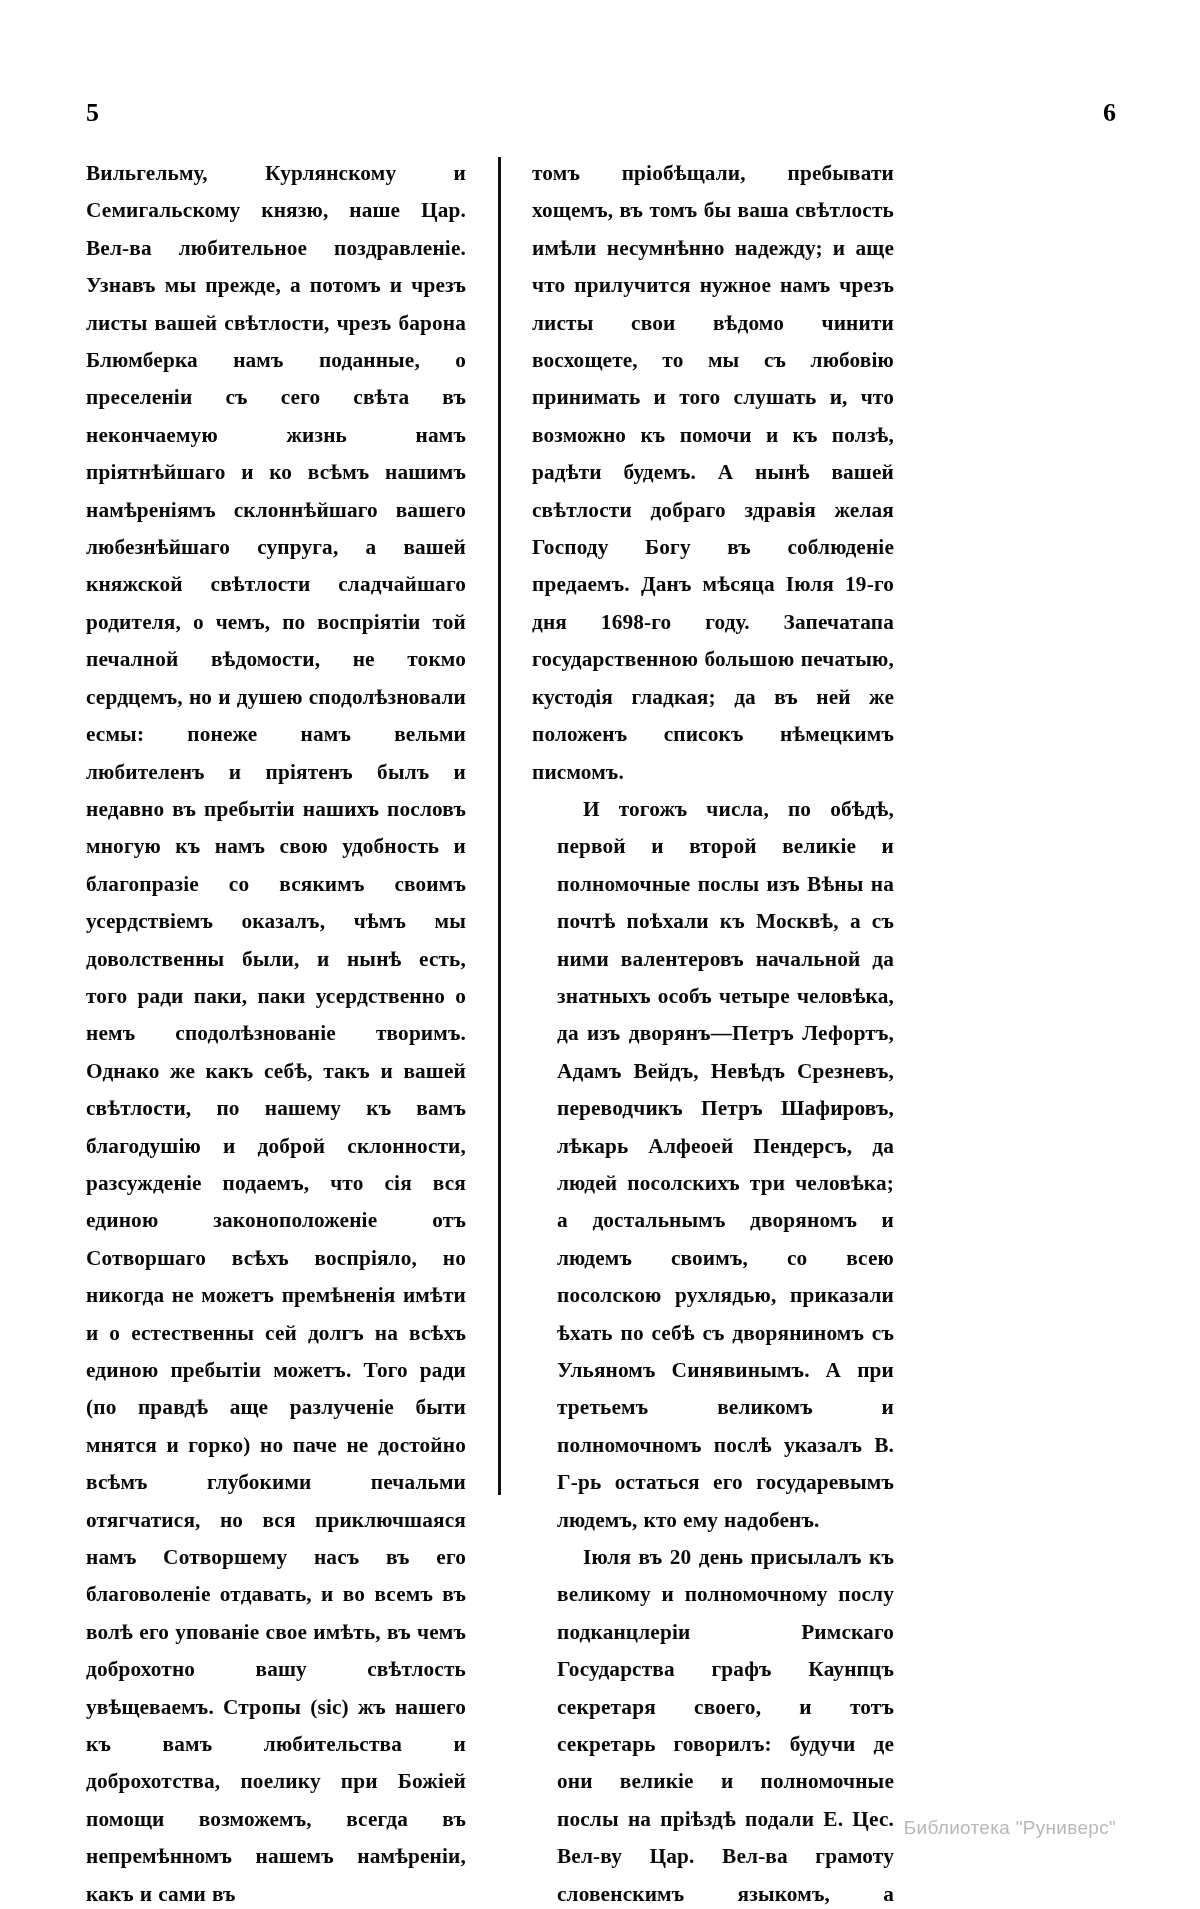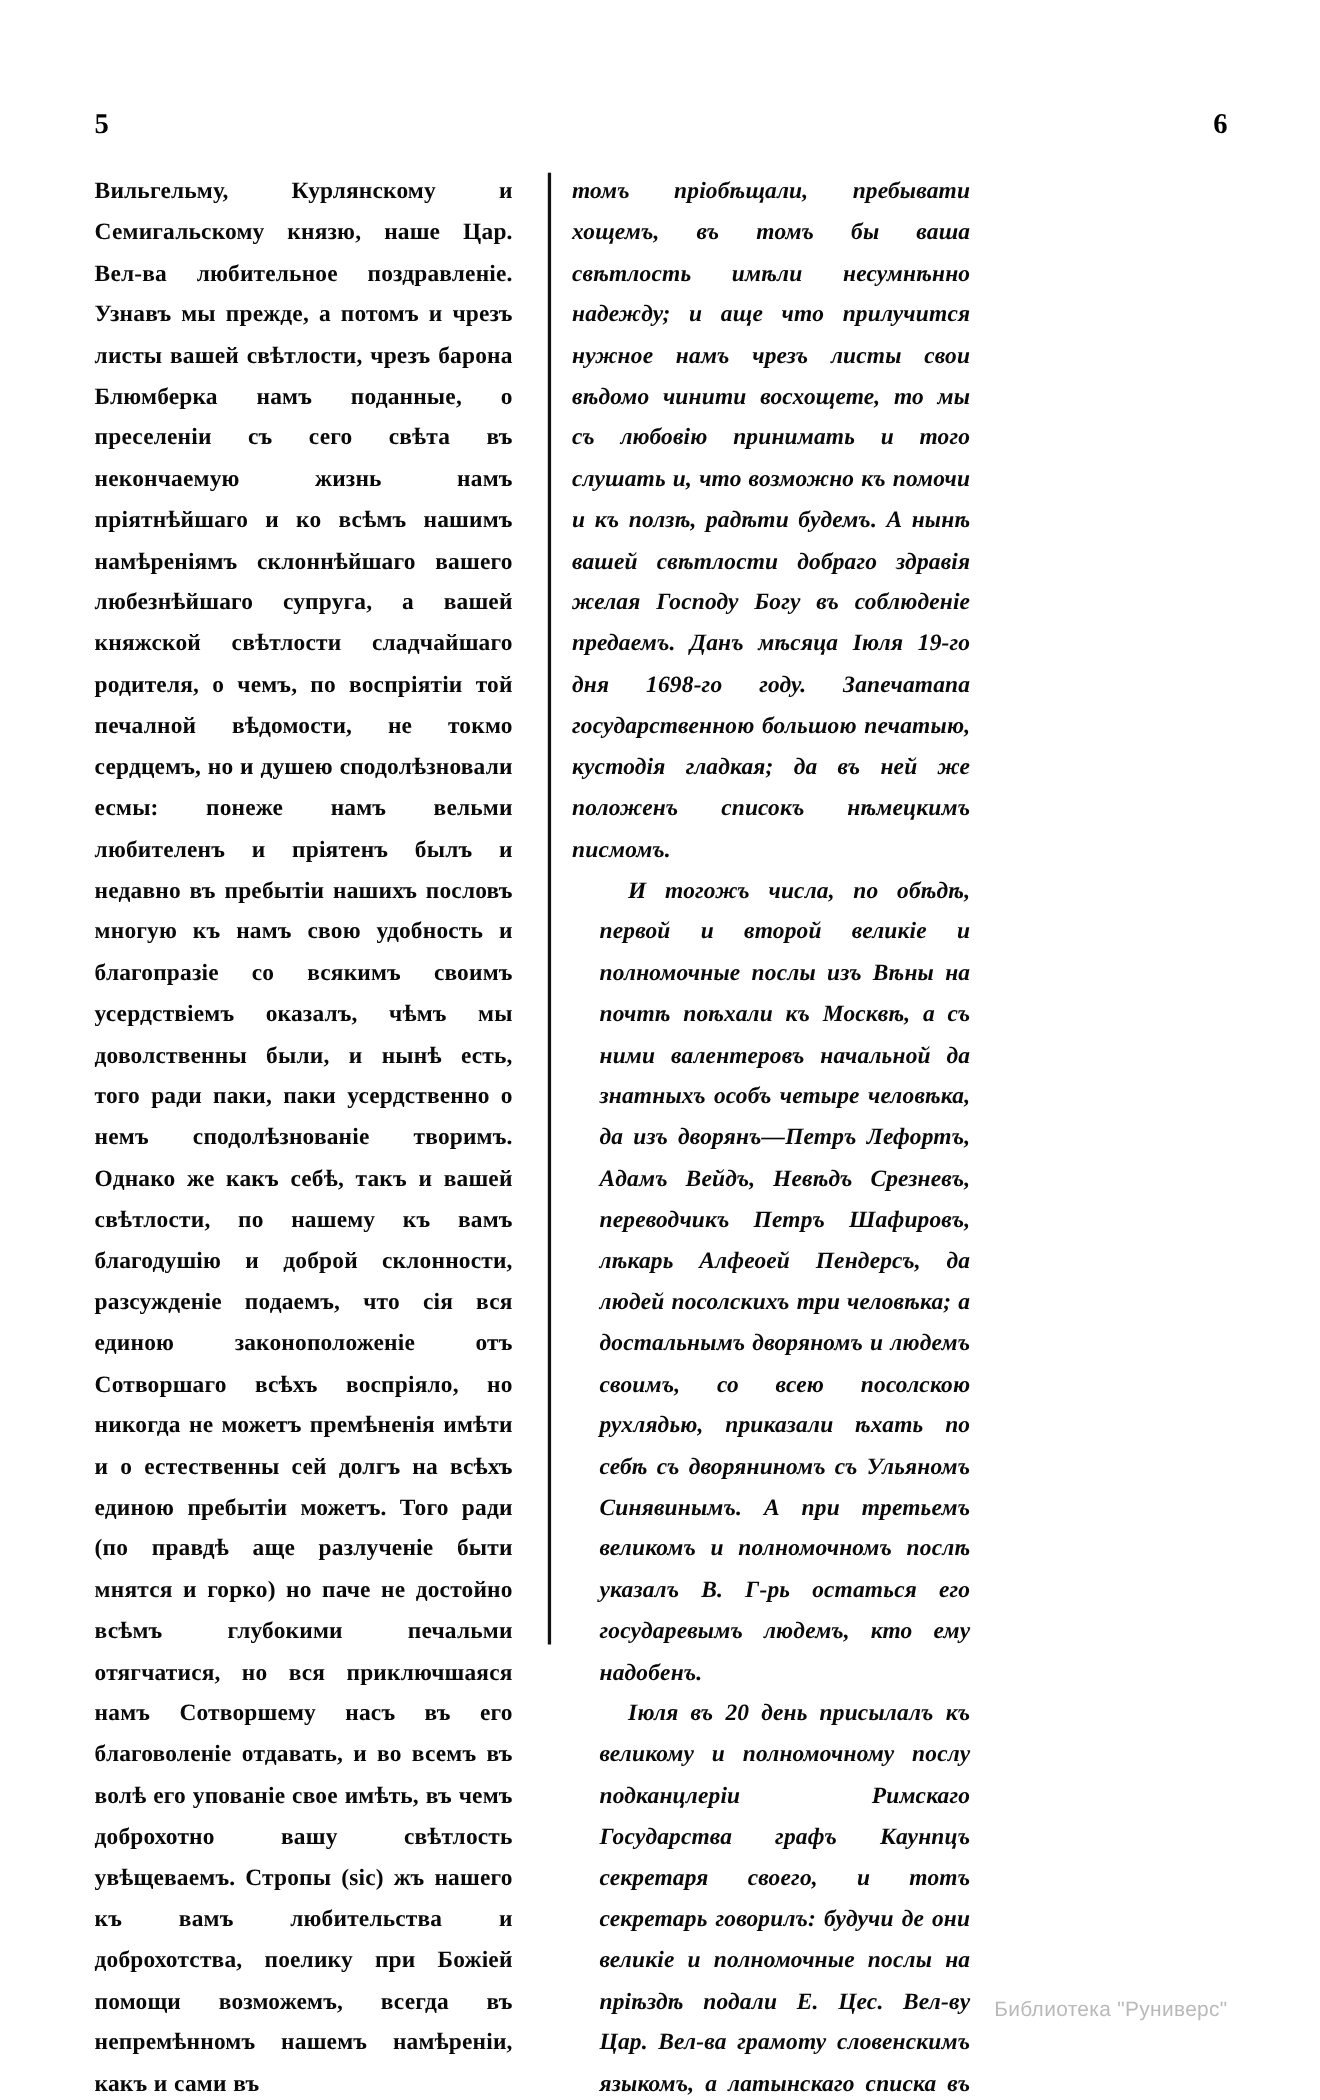--- a/index.html
+++ b/index.html
@@ -28,28 +28,28 @@
   .folio-left { left: 86px; }
   .folio-right { right: 84px; }
 
   .columns {
     position: absolute;
     top: 155px;
     left: 86px;
     width: 1030px;
     height: 1345px;
     display: flex;
-    gap: 0;
+    gap: 12px;
   }
   .col {
     width: 398px;
     box-sizing: border-box;
   }
   .col-left { padding-right: 18px; }
-  .col-right { padding-left: 36px; font-style: italic; }
+  .col-right { padding-left: 36px; }
 
   .divider {
     position: absolute;
     top: 157px;
     left: 498px;
     width: 3px;
     height: 1338px;
     background: #111;
   }
 

